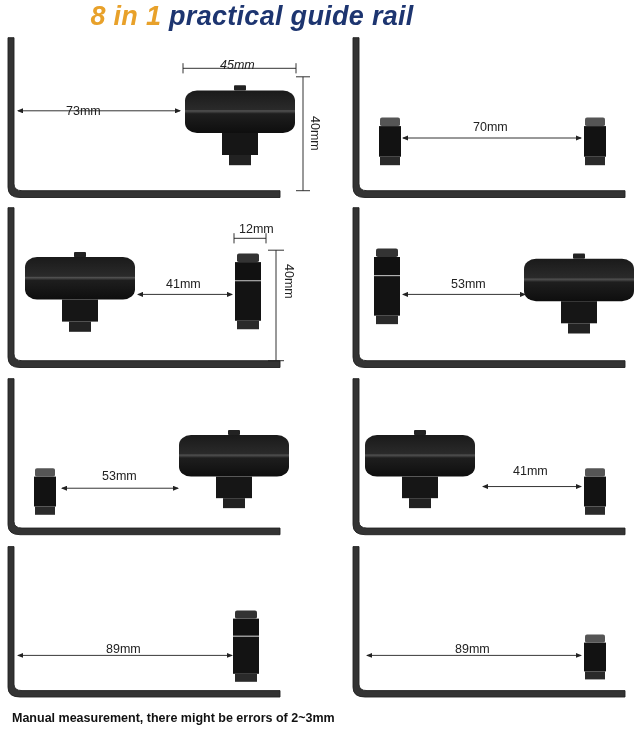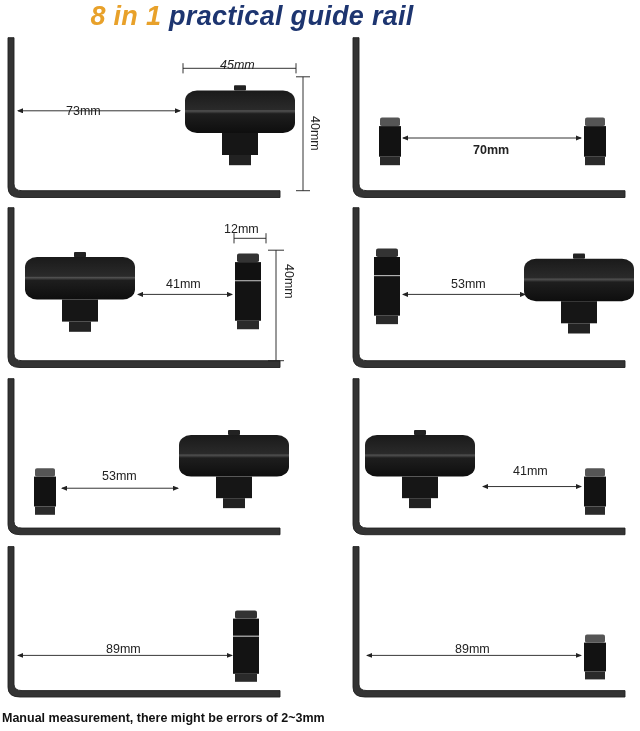--- a/index.html
+++ b/index.html
@@ -4,21 +4,21 @@
 <style>
   html,body{margin:0;padding:0;background:#fff;}
   body{width:640px;height:731px;position:relative;overflow:hidden;font-family:"Liberation Sans",sans-serif;}
   .title{position:absolute;left:0;top:0;width:504px;height:34px;text-align:center;font-weight:bold;font-style:italic;font-size:27px;line-height:32px;letter-spacing:0.3px;}
   .title .t1{color:#e8a12a;}
   .title .t2{color:#1d3570;}
   .panel{position:absolute;width:320px;height:170px;}
   .panel svg{position:absolute;left:0;top:0;}
   .lbl{position:absolute;font-size:12.5px;color:#222;white-space:nowrap;}
   .lbl.vert{transform:rotate(90deg);transform-origin:left top;}
-  .footer{position:absolute;left:2px;top:711px;font-size:12.5px;font-weight:bold;color:#111;}
+  .footer{position:absolute;left:12px;top:711px;font-size:12.5px;font-weight:bold;color:#111;}
 </style>
 </head>
 <body>
 
 <div class="title">
   <span class="t1">8 in 1</span>
   <span class="t2">practical guide rail</span>
 </div>
 
 <svg width="0" height="0" style="position:absolute">
@@ -75,38 +75,38 @@
   <span class="lbl vert" style="left:322px;top:80px;">40mm</span>
 </div>
 
 <div class="panel" style="left:345px;top:36px;">
   <svg width="295" height="170" viewBox="0 0 295 200" preserveAspectRatio="none">
     <use href="#bracket"></use>
     <use href="#shortroller" x="45" y="96"></use>
     <use href="#shortroller" x="250" y="96"></use>
     <line x1="58" y1="120" x2="236" y2="120" stroke="#222" marker-start="url(#arr)" marker-end="url(#arr)"></line>
   </svg>
-  <span class="lbl" style="left:128px;top:107px;font-weight:bold;">70mm</span>
+  <span class="lbl" style="left:128px;top:84px;">70mm</span>
 </div>
 
 <div class="panel" style="left:0;top:206px;">
   <svg width="320" height="170" viewBox="0 0 320 200" preserveAspectRatio="none">
     <use href="#bracket"></use>
     <use href="#wheel" x="80" y="62"></use>
     <use href="#tallroller" x="248" y="56"></use>
     <line x1="138" y1="104" x2="232" y2="104" stroke="#222" marker-start="url(#arr)" marker-end="url(#arr)"></line>
     <line x1="234" y1="38" x2="266" y2="38" stroke="#222"></line>
       <line x1="234" y1="32" x2="234" y2="44" stroke="#222"></line>
       <line x1="266" y1="32" x2="266" y2="44" stroke="#222"></line>
     <line x1="276" y1="52" x2="276" y2="182" stroke="#222"></line>
       <line x1="268" y1="52" x2="284" y2="52" stroke="#222"></line>
       <line x1="268" y1="182" x2="284" y2="182" stroke="#222"></line>
   </svg>
   <span class="lbl" style="left:166px;top:71px;">41mm</span>
-  <span class="lbl" style="left:224px;top:16px;text-align:right;">12mm</span>
+  <span class="lbl" style="left:239px;top:16px;text-align:right;">12mm</span>
   <span class="lbl vert" style="left:296px;top:58px;">40mm</span>
 </div>
 
 <div class="panel" style="left:345px;top:206px;">
   <svg width="295" height="170" viewBox="0 0 295 200" preserveAspectRatio="none">
     <use href="#bracket"></use>
     <use href="#tallroller" x="42" y="50"></use>
     <use href="#wheel" x="234" y="64"></use>
     <line x1="58" y1="104" x2="180" y2="104" stroke="#222" marker-start="url(#arr)" marker-end="url(#arr)"></line>
   </svg>

